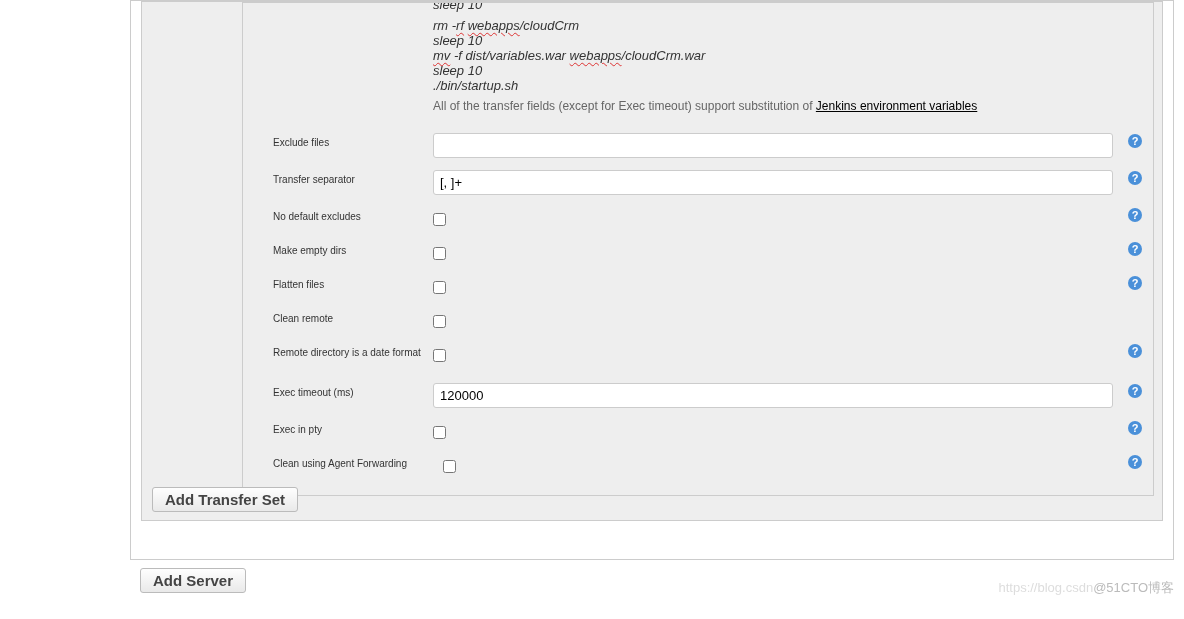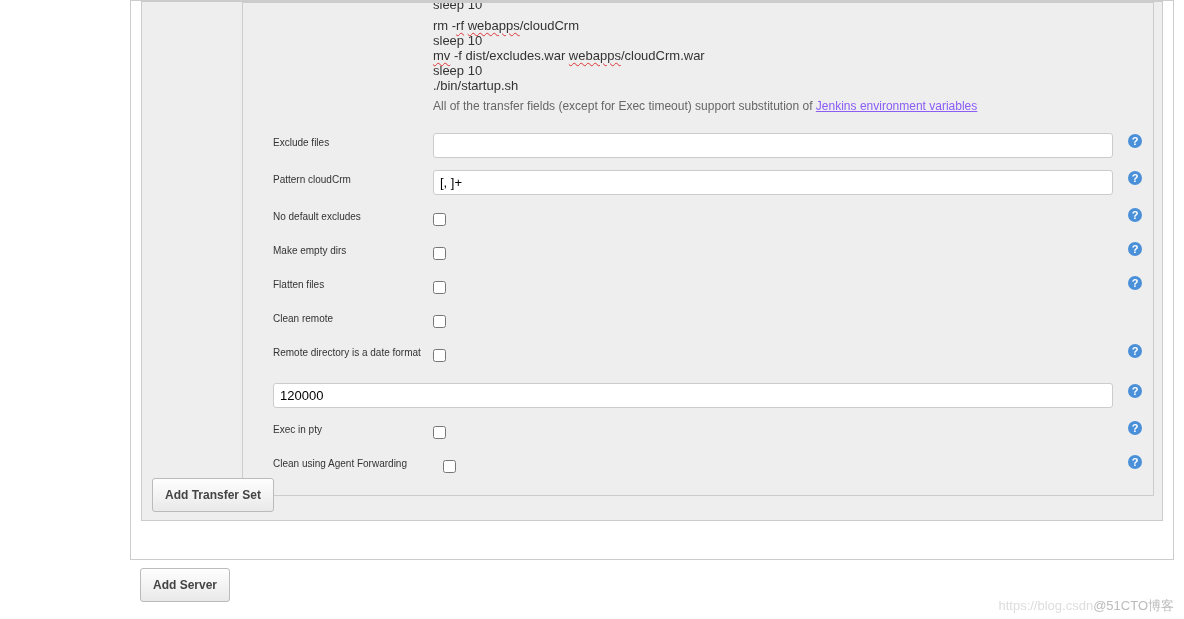--- a/index.html
+++ b/index.html
@@ -34,29 +34,30 @@
     .nested-panel {
       margin: 0 8px 8px 100px;
       border: 1px solid #ccc;
       background: #eee;
       height: 494px;
       position: relative;
     }
     .textarea-wrap {
       margin: 0 10px 6px 190px;
       position: relative;
+      font-style: italic;
     }
     .spell-underline { text-decoration: underline wavy #d33 1px; text-underline-offset: 2px; }
     .description {
       margin: 4px 10px 14px 190px;
       font-size: 12px;
       color: #666;
     }
     .description a {
-      color: #8b5cf6;
+      color: #000000;
       text-decoration: underline;
     }
     .form-row {
       display: flex;
       align-items: flex-start;
       padding: 6px 10px 6px 30px;
       position: relative;
       min-height: 32px;
     }
     .form-row .label {
@@ -97,78 +98,78 @@
       fill: #fff;
       font-size: 11px;
       font-weight: bold;
       font-family: Arial, sans-serif;
     }
     .btn {
       display: inline-block;
       background: linear-gradient(#fefefe, #e9e9e9);
       border: 1px solid #bbb;
       border-radius: 3px;
-      padding: 9px 12px;
-      font-size: 12px;
+      padding: 3px 12px;
+      font-size: 15px;
       font-weight: bold;
       color: #444;
       cursor: pointer;
     }
     .add-transfer-set {
       position: absolute;
       left: 10px;
       bottom: 8px;
     }
     .add-server {
       margin-top: 8px;
       margin-left: 10px;
     }
     .watermark {
       position: absolute;
       right: 10px;
-      bottom: 4px;
+      bottom: 22px;
       font-size: 13px;
       color: #bbb;
       pointer-events: none;
       user-select: none;
     }
     .watermark .faint { color: #ddd; }
   </style>
 </head>
 <body>
 
 <div class="outer-container">
   <div class="main-panel">
     <div class="inner-panel">
       <div class="nested-panel">
 
         <div class="textarea-wrap">
           <div class="script-area" contenteditable="true" style="overflow: auto; white-space: pre; outline: none;"><span style="position:relative; top:-6px;">sleep 10
 </span><span>rm -</span><span class="spell-underline">rf</span><span> </span><span class="spell-underline">webapps</span><span>/cloudCrm</span>
 <span>sleep 10</span>
-<span class="spell-underline">mv</span><span> -f dist/excludes.war </span><span class="spell-underline">webapps</span><span>/cloudCrm.war</span>
+<span class="spell-underline">mv</span><span> -f dist/variables.war </span><span class="spell-underline">webapps</span><span>/cloudCrm.war</span>
 <span>sleep 10</span>
 <span>./bin/startup.sh</span></div>
         </div>
 
         <div class="description">
           <span>All of the transfer fields (except for Exec timeout) support substitution of </span><a href="#">Jenkins environment variables</a>
         </div>
 
         <div class="form-row">
           <div class="label">Exclude files</div>
           <div class="control"><input type="text" value="" style=""></div>
           <span class="help-icon"><svg viewBox="0 0 16 16">
                 <circle class="q-circle" cx="8" cy="8" r="7"></circle>
                 <text class="q-text" x="8" y="12" text-anchor="middle">?</text>
               </svg></span>
         </div>
 
         <div class="form-row">
-          <div class="label">Pattern cloudCrm</div>
+          <div class="label">Transfer separator</div>
           <div class="control"><input type="text" value="[, ]+" style=""></div>
           <span class="help-icon"><svg viewBox="0 0 16 16">
                 <circle class="q-circle" cx="8" cy="8" r="7"></circle>
                 <text class="q-text" x="8" y="12" text-anchor="middle">?</text>
               </svg></span>
         </div>
 
         <div class="form-row">
           <div class="label">No default excludes</div>
           <div class="control"><input type="checkbox" style=""></div>
@@ -204,20 +205,21 @@
         <div class="form-row">
           <div class="label" style="width:160px;">Remote directory is a date format</div>
           <div class="control"><input type="checkbox" style=""></div>
           <span class="help-icon"><svg viewBox="0 0 16 16">
                 <circle class="q-circle" cx="8" cy="8" r="7"></circle>
                 <text class="q-text" x="8" y="12" text-anchor="middle">?</text>
               </svg></span>
         </div>
 
         <div class="form-row" style="margin-top:6px;">
+          <div class="label">Exec timeout (ms)</div>
           <div class="control"><input type="text" value="120000" style=""></div>
           <span class="help-icon"><svg viewBox="0 0 16 16">
                 <circle class="q-circle" cx="8" cy="8" r="7"></circle>
                 <text class="q-text" x="8" y="12" text-anchor="middle">?</text>
               </svg></span>
         </div>
 
         <div class="form-row">
           <div class="label">Exec in pty</div>
           <div class="control"><input type="checkbox" style=""></div>

